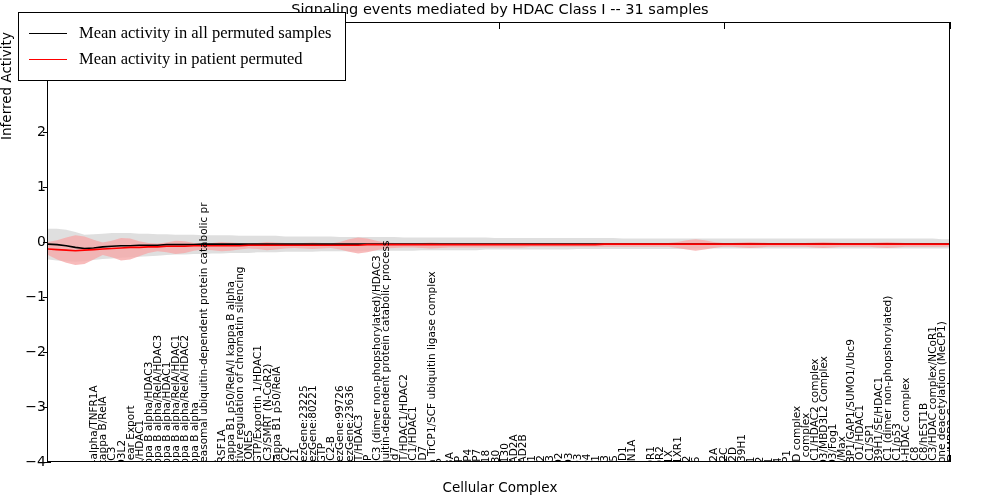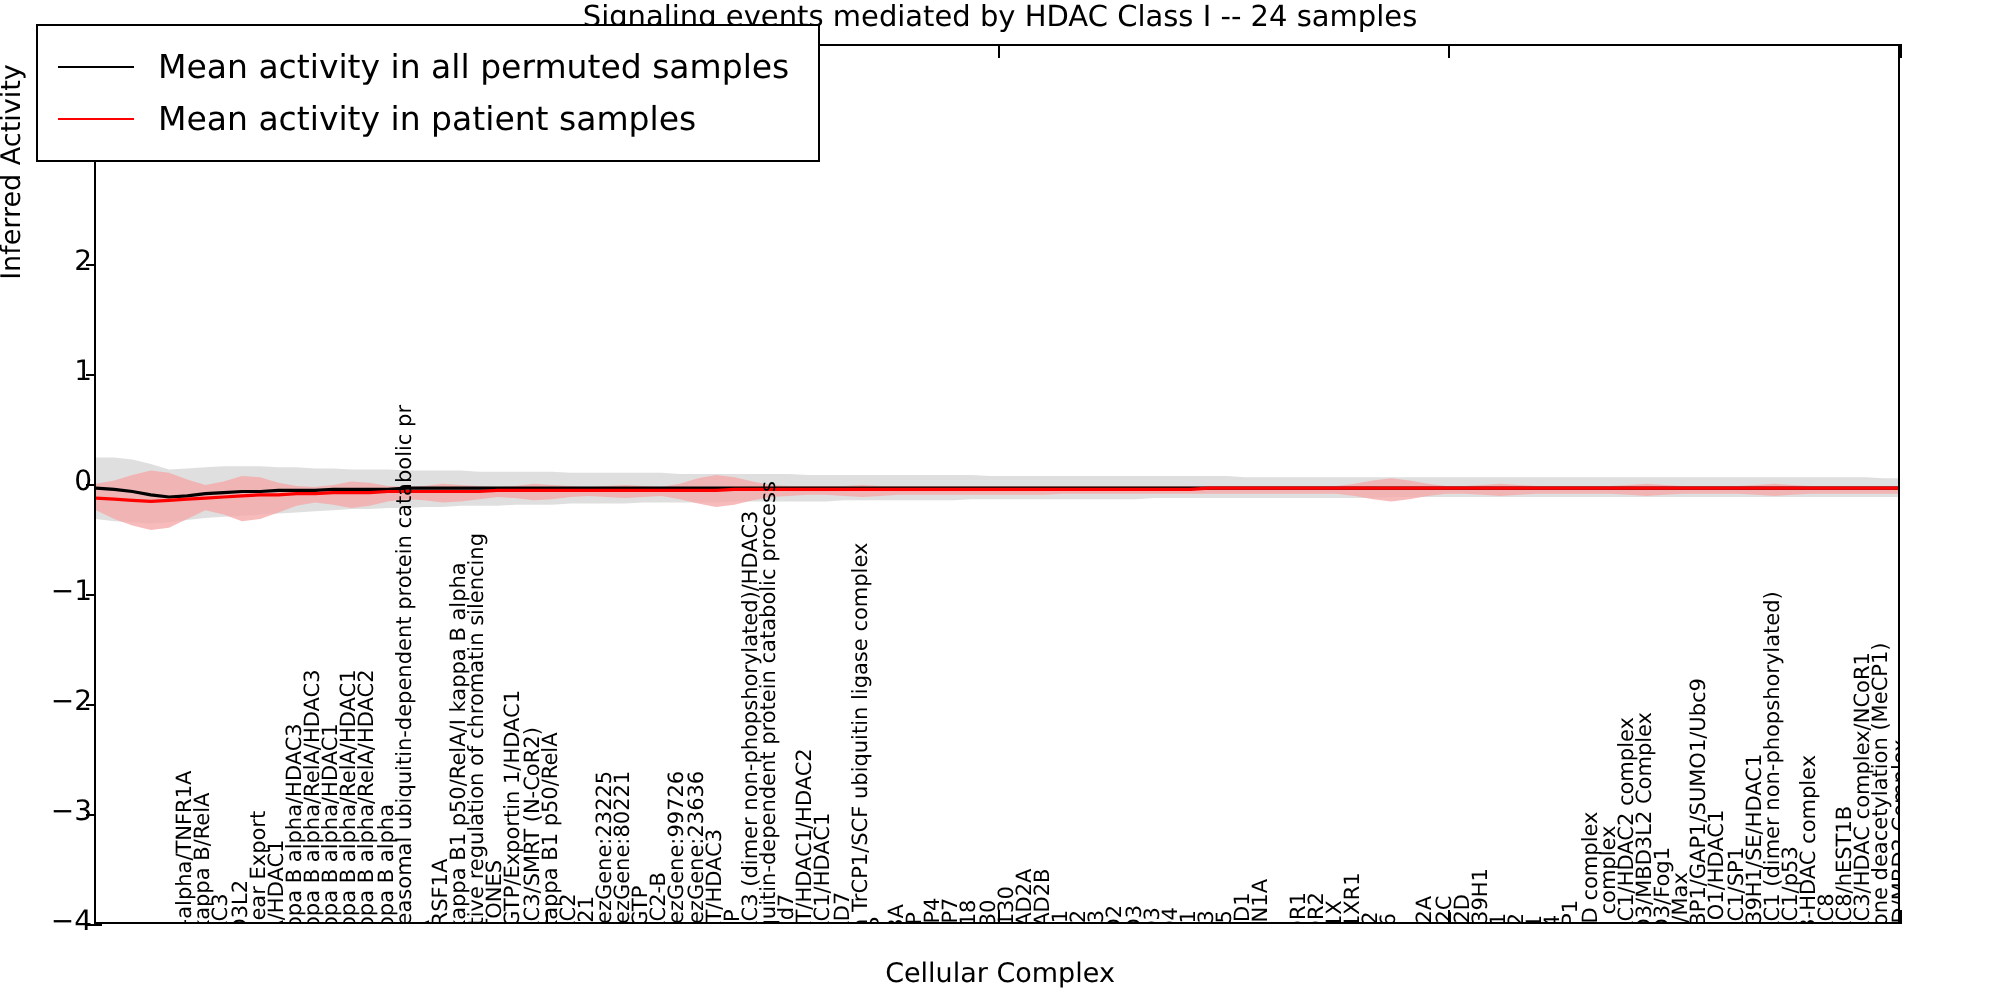--- a/index.html
+++ b/index.html
@@ -55,28 +55,28 @@
 
   
   .legend{
     position:absolute;left:18px;top:12px;
     border:1.4px solid #000;background:#fff;
     padding:7px 14px 8px 10px;z-index:6;
   }
   .legend-row{display:flex;align-items:center;height:26px;}
   .legend-swatch{width:38px;height:0;border-top:1.6px solid #000;margin-right:12px;}
   .legend-swatch.red{border-top-color:#ff0000;}
-  .legend-text{font-size:16.5px;white-space:nowrap;color:#000;}
+  .legend-text{font-size:16.5px;white-space:nowrap;color:#000;font-family:Liberation Serif, serif;}
 </style>
 </head>
 <body>
 
 <div id="root">
 
-  <div class="chart-title">Signaling events mediated by HDAC Class I -- 24 samples</div>
+  <div class="chart-title">Signaling events mediated by HDAC Class I -- 31 samples</div>
 
   <div class="ylabel">Inferred Activity</div>
 
   <div id="yticks">
       <div class="ytick" style="top: 14px;">4</div>
       <div class="ytickmark" style="top: 21.5px;"></div>
       <div class="ytickmark inner" style="top: 21.5px;"></div>
       <div class="ytick" style="top: 69px;">3</div>
       <div class="ytickmark" style="top: 76.5px;"></div>
       <div class="ytickmark inner" style="top: 76.5px;"></div>
@@ -227,17 +227,17 @@
 
   <div class="xlabel">Cellular Complex</div>
 
   <div class="legend">
     <div class="legend-row">
       <span class="legend-swatch"></span>
       <span class="legend-text">Mean activity in all permuted samples</span>
     </div>
     <div class="legend-row">
       <span class="legend-swatch red"></span>
-      <span class="legend-text">Mean activity in patient samples</span>
+      <span class="legend-text">Mean activity in patient permuted</span>
     </div>
   </div>
 
 </div>
 
 </body></html>

